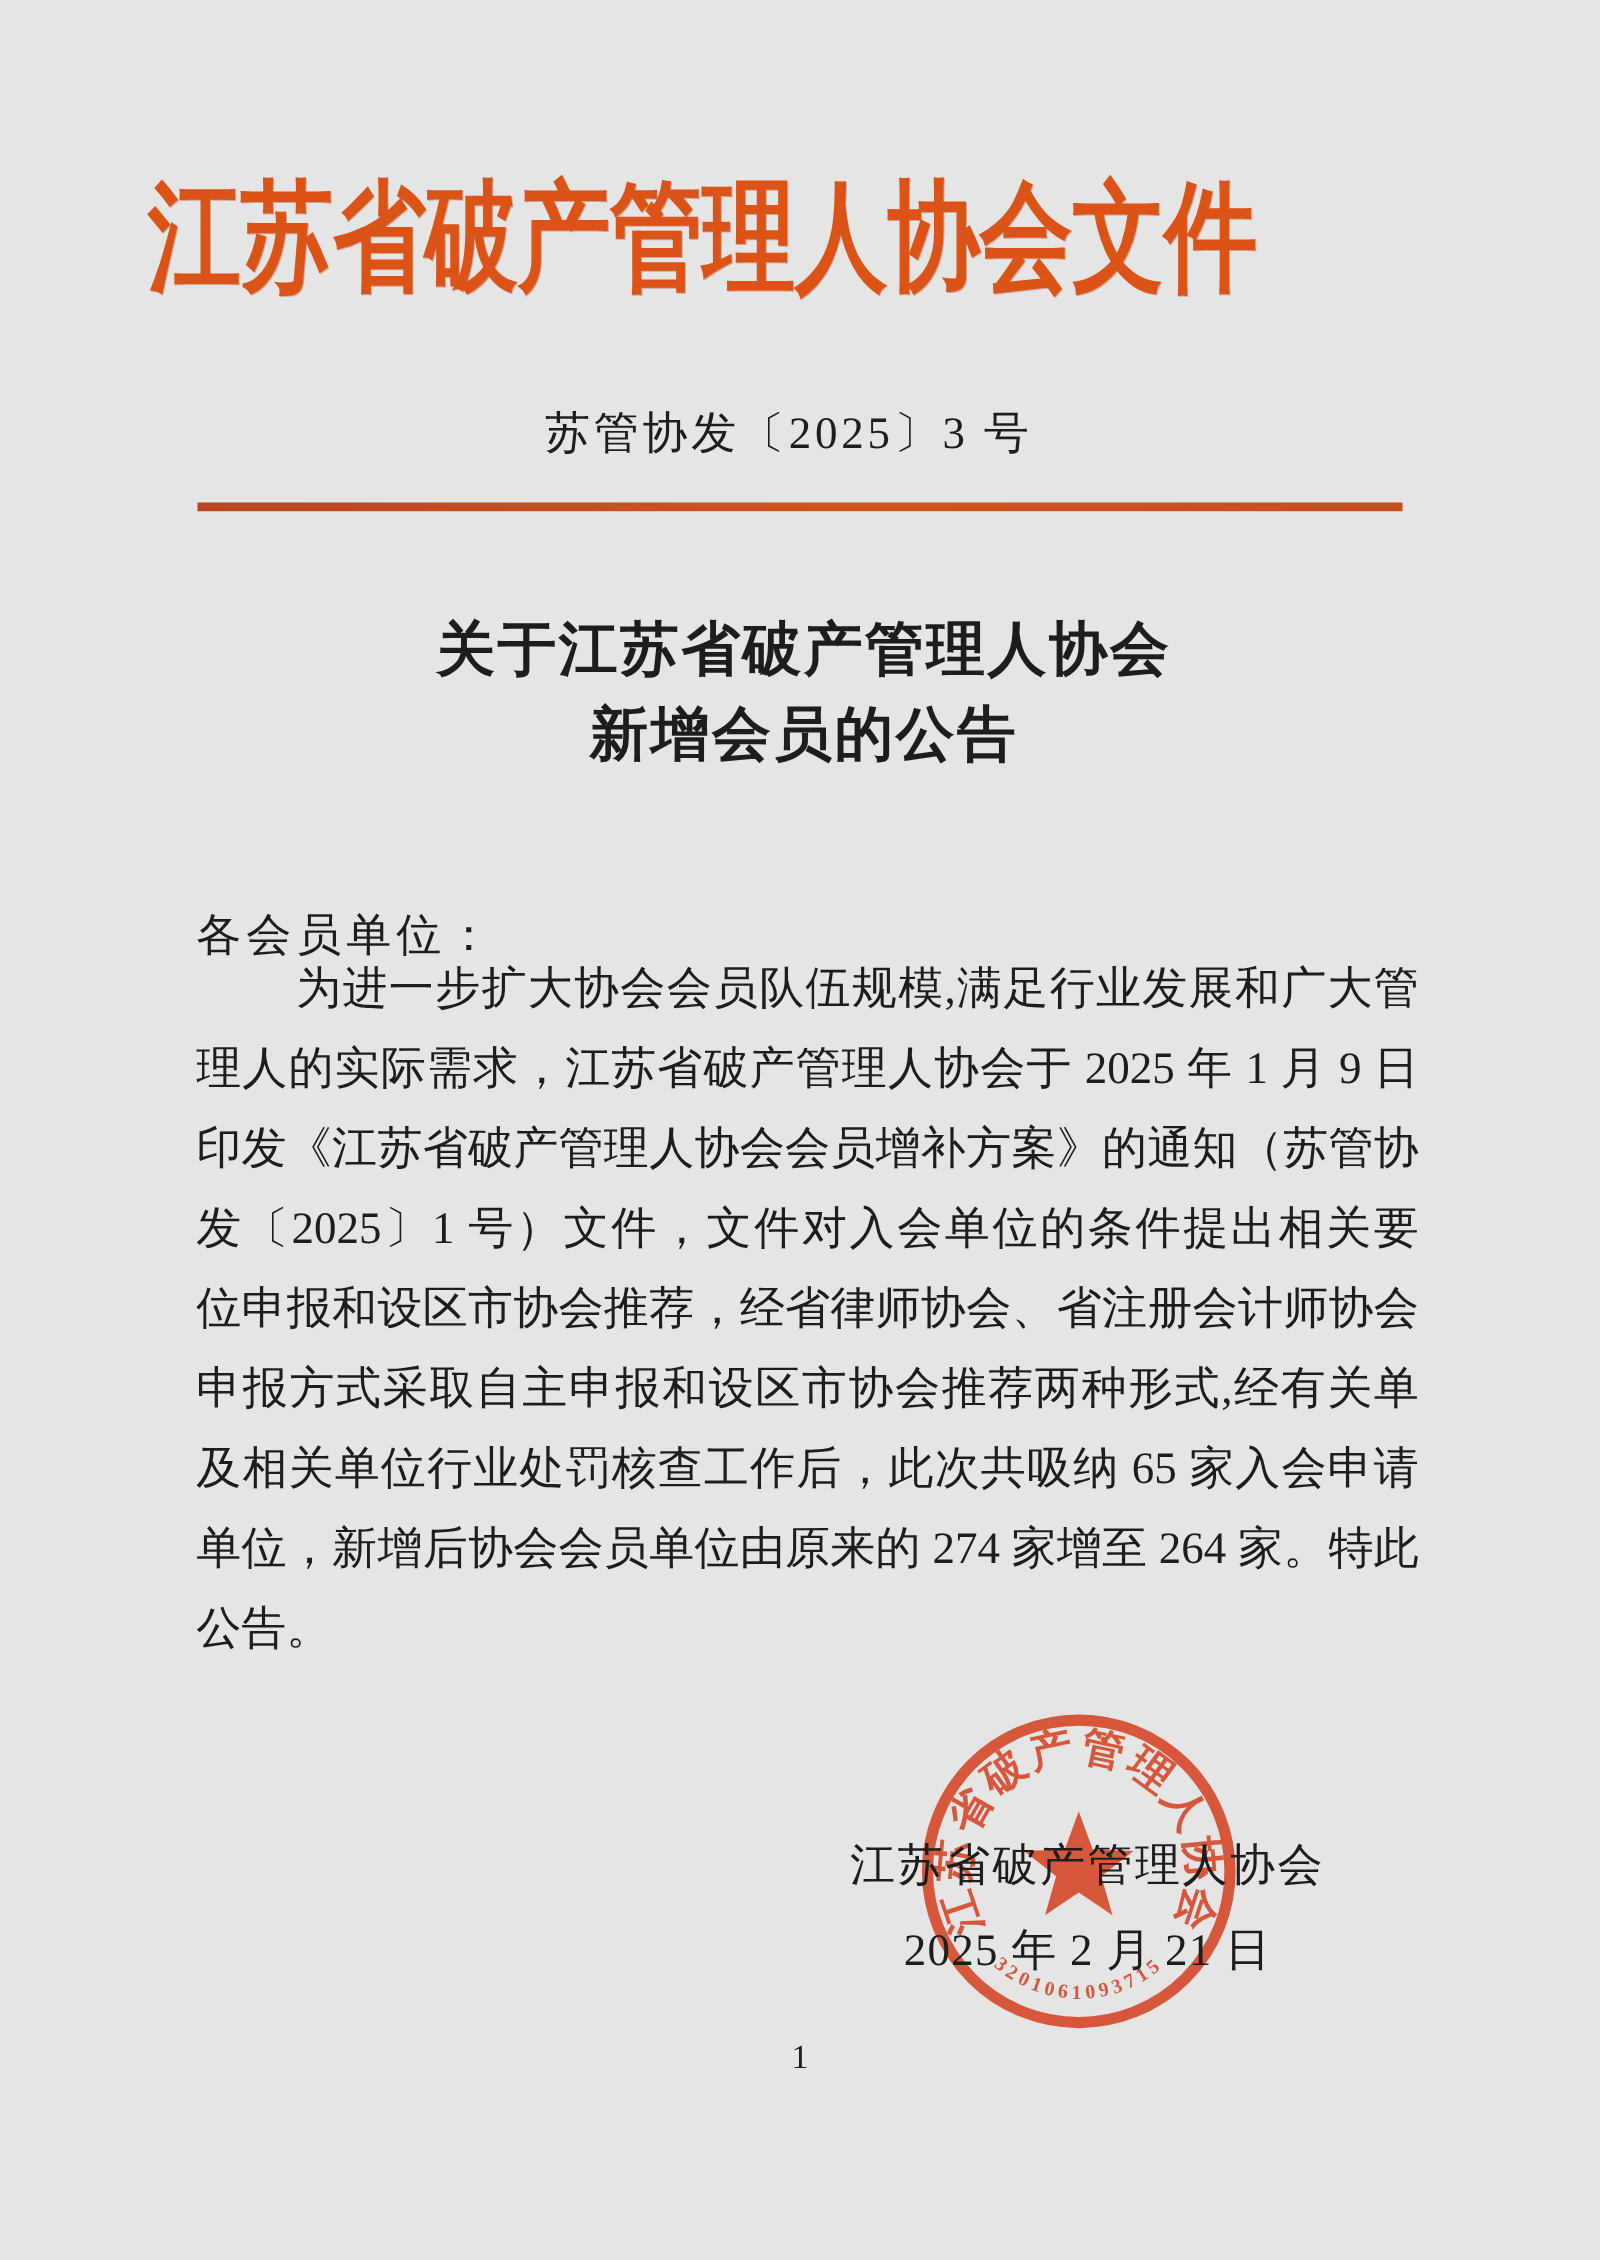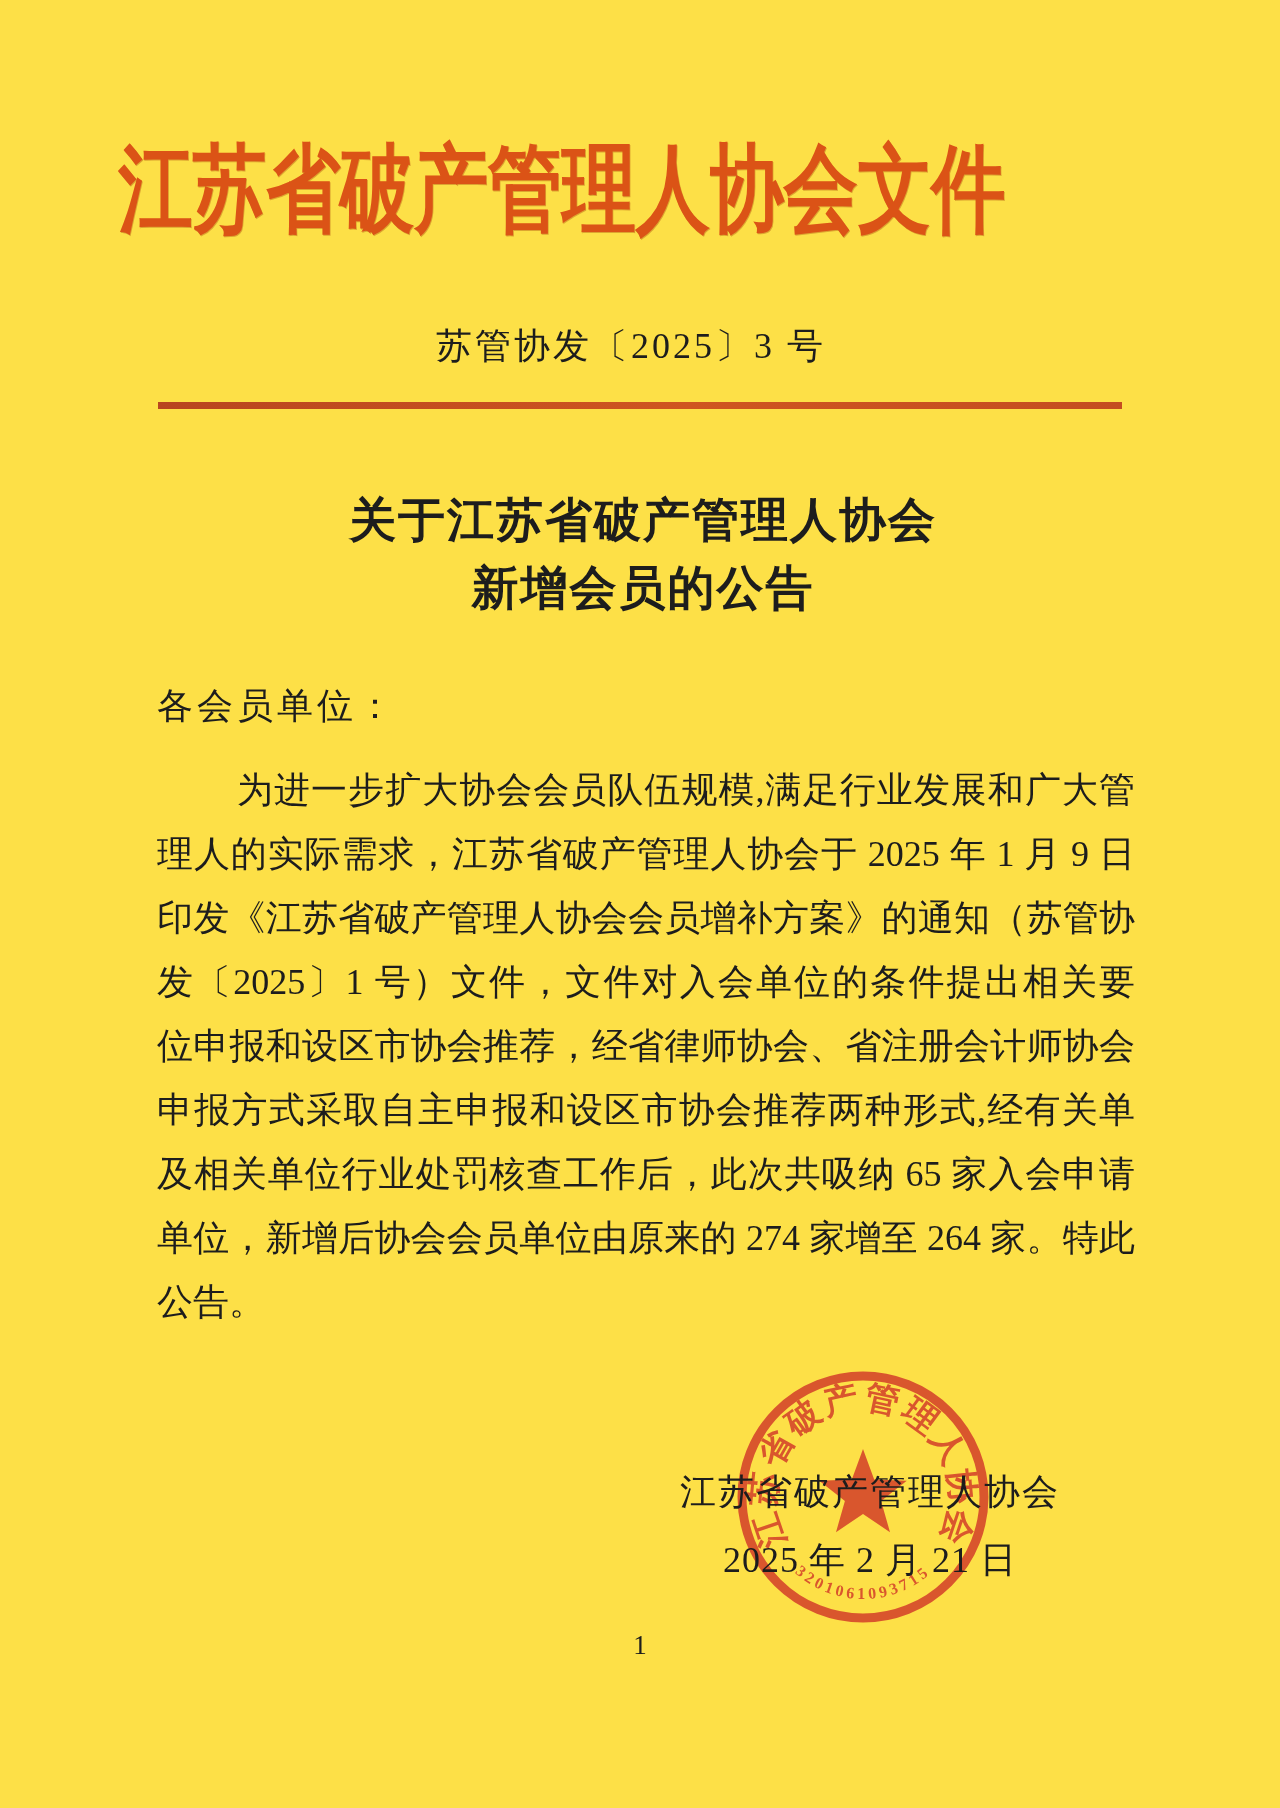--- a/index.html
+++ b/index.html
@@ -1,19 +1,19 @@
 <!DOCTYPE html>
 <html><head>
 <meta charset="utf-8">
 <style>
   html,body{margin:0;padding:0;background:#ffffff;}
   .page{
     position:relative;
     width:1280px;height:1808px;
-    background:#fde047;
+    background:#e5e5e5;
     overflow:hidden;
     font-family:"Liberation Serif","DejaVu Serif",serif;
     color:#1d1d1d;
   }
   
   .banner-title{
     position:absolute;
     top:126px;left:562px;
     transform:translateX(-50%) scaleX(0.77);
     transform-origin:center;
@@ -46,21 +46,21 @@
     top:486px;left:3px;width:1280px;
     text-align:center;
     font-weight:bold;
     font-size:47px;
     line-height:68px;
     letter-spacing:2px;
   }
   
   .salutation{
     position:absolute;
-    top:682px;left:157px;
+    top:724px;left:157px;
     font-size:36px;
     letter-spacing:4px;
   }
   .body-lines{
     position:absolute;
     top:758px;left:157px;width:978px;
     font-size:36px;
   }
   .body-line{
     height:64px;

